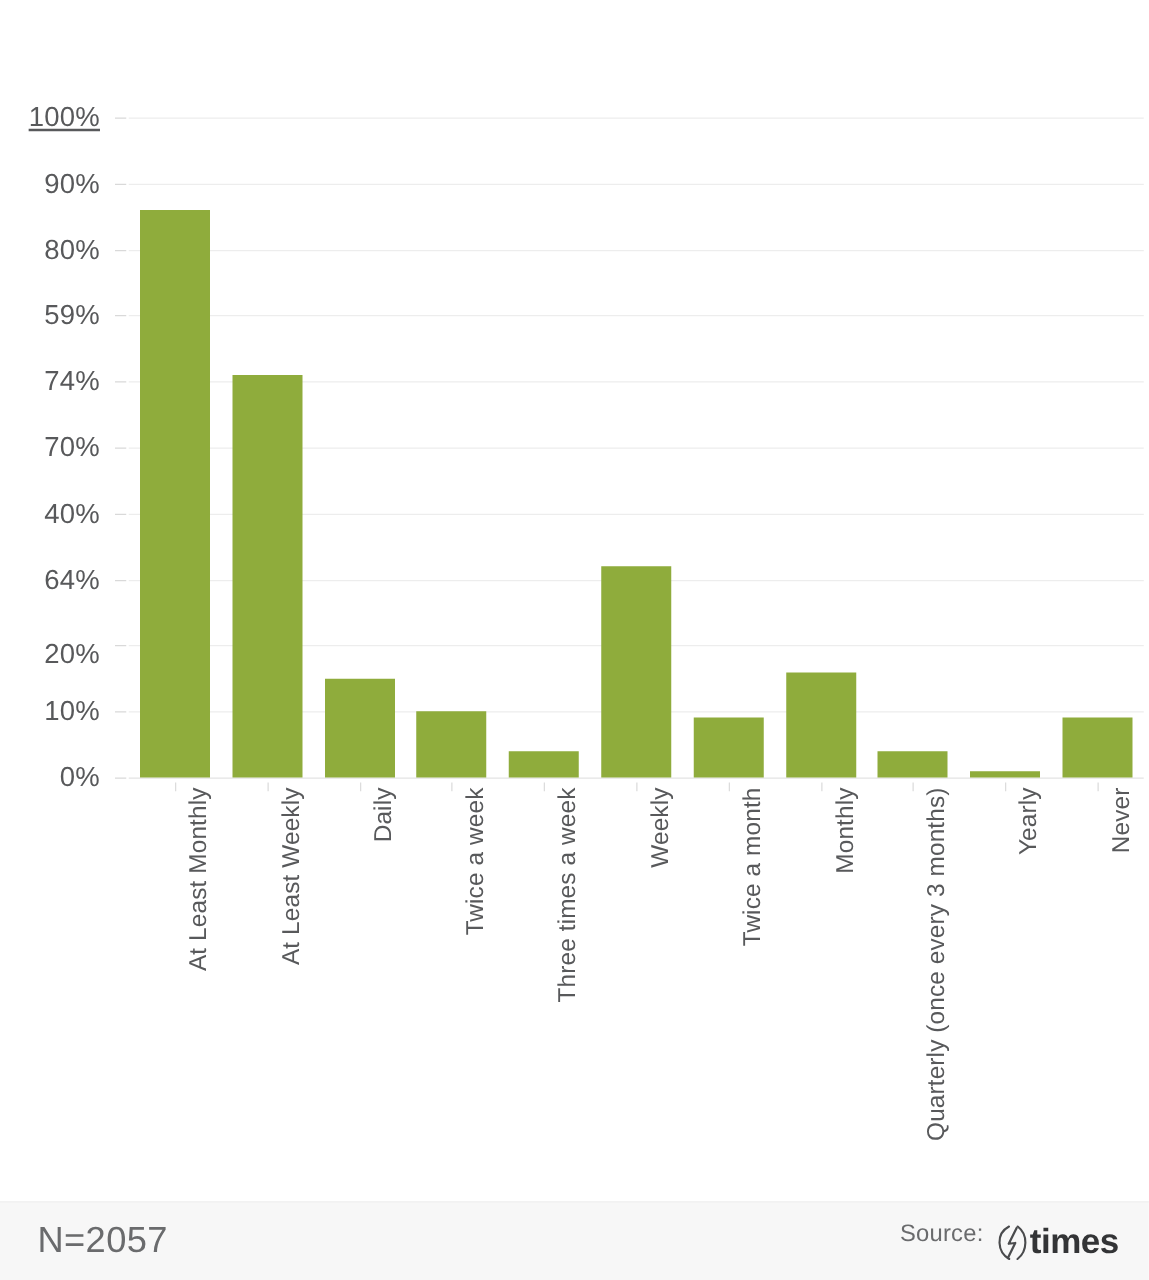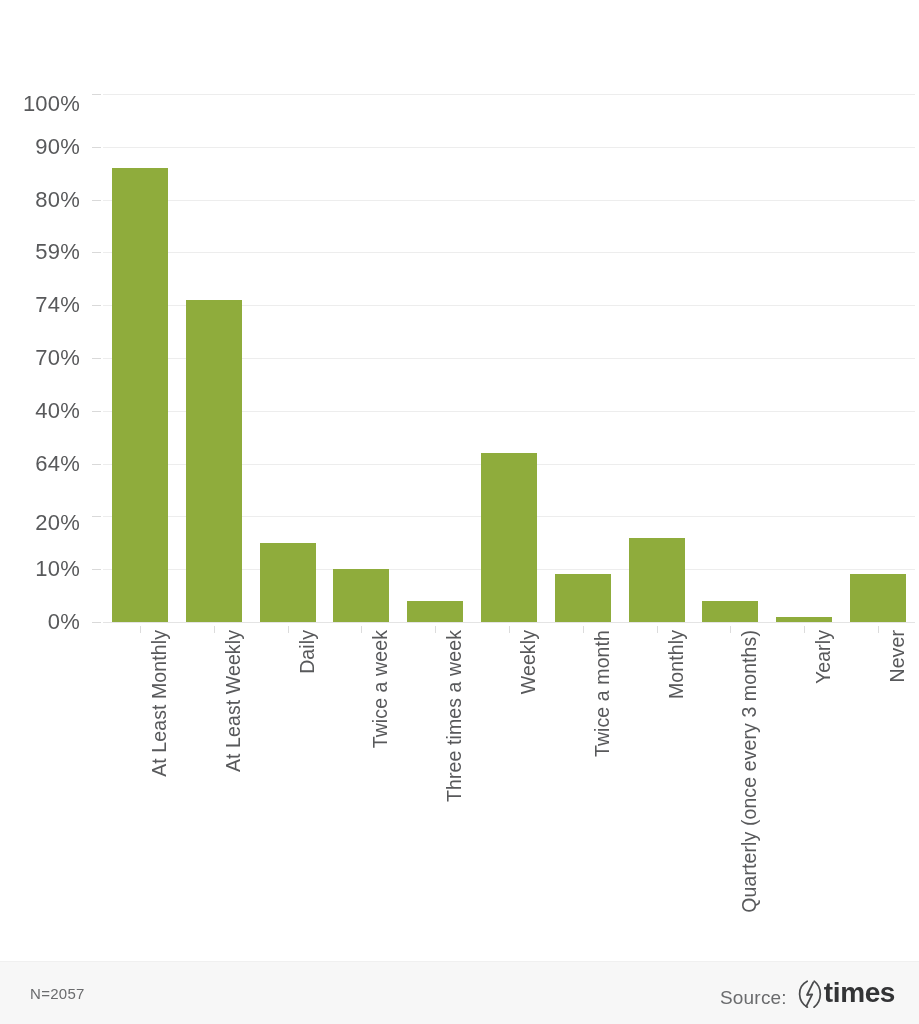--- a/index.html
+++ b/index.html
@@ -135,31 +135,31 @@
     width: 919px;
     height: 62px;
     background: #f7f7f7;
     border-top: 1px solid #f0f0f0;
   }
   .footer-n {
     position: absolute;
     left: 30px;
     top: 50%;
     transform: translateY(-50%);
-    font-size: 15px;
+    font-size: 29px;
     color: #6a6b6d;
     letter-spacing: 0.3px;
   }
   .footer-source {
     position: absolute;
     right: 24px;
     top: 50%;
     transform: translateY(-50%);
     display: flex;
-    align-items: flex-end;
+    align-items: flex-start;
     gap: 11px;
     margin-left: 36px;
   }
   .source-label {
     font-size: 19px;
     color: #6a6b6d;
     letter-spacing: 0.2px;
   }
   .brand {
     display: flex;
@@ -198,21 +198,21 @@
         <div class="y-label" style="top: 622px;">0%</div>
         <div class="y-label" style="top: 569.2px;">10%</div>
         <div class="y-label" style="top: 523px;">20%</div>
         <div class="y-label" style="top: 463.6px;">64%</div>
         <div class="y-label" style="top: 410.8px;">40%</div>
         <div class="y-label" style="top: 358px;">70%</div>
         <div class="y-label" style="top: 305.2px;">74%</div>
         <div class="y-label" style="top: 252.4px;">59%</div>
         <div class="y-label" style="top: 199.6px;">80%</div>
         <div class="y-label" style="top: 146.8px;">90%</div>
-        <div class="y-label" style="top: 104px;">100%</div>
+        <div class="y-label" style="top: 94px; text-decoration: underline;">100%</div>
       </div>
 
     <div class="grid-layer">
         <div class="gridline baseline" style="top: 622px;"></div>
         <div class="tick" style="top: 622px;"></div>
         <div class="gridline" style="top: 569.2px;"></div>
         <div class="tick" style="top: 569.2px;"></div>
         <div class="gridline" style="top: 516.4px;"></div>
         <div class="tick" style="top: 516.4px;"></div>
         <div class="gridline" style="top: 463.6px;"></div>

